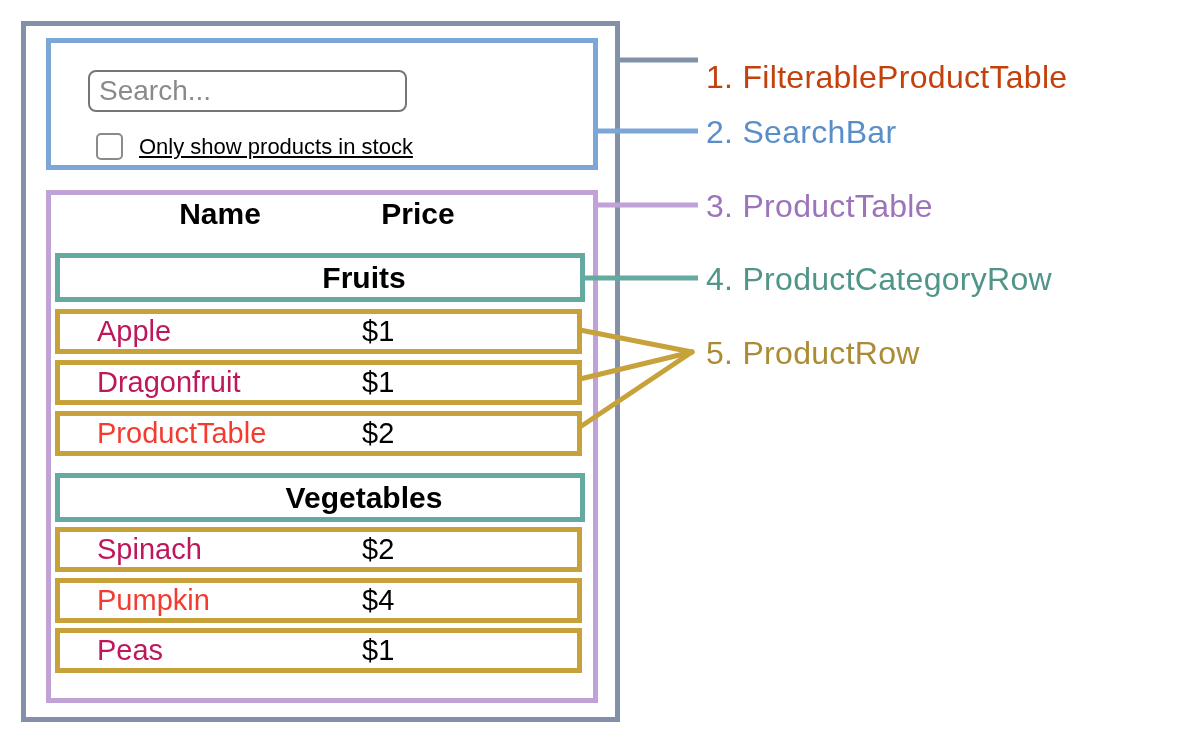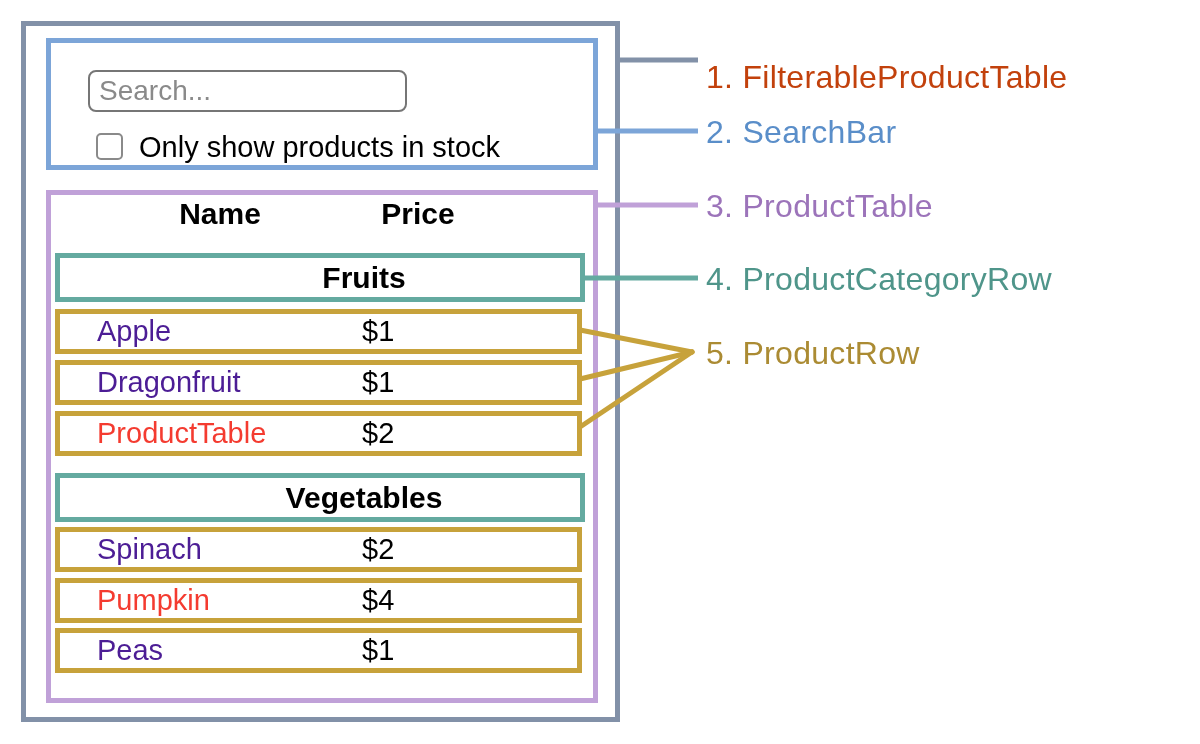--- a/index.html
+++ b/index.html
@@ -29,33 +29,33 @@
     font-family: "Liberation Sans", sans-serif;
     font-size: 28px; color: #333; padding: 0 0 0 9px; outline: none; background: #fff;
   }
   #search-input::placeholder { color: #8a8a8a; }
   #stock-checkbox {
     position: absolute; left: 96px; top: 133px; width: 27px; height: 27px;
     border: 2px solid #8a8a8a; border-radius: 5px; background: #fff;
   }
   #stock-label {
     position: absolute; left: 139px; top: 129px; height: 36px; line-height: 36px;
-    font-size: 29px; color: #000; white-space: nowrap;
+    font-size: 22px; color: #000; white-space: nowrap; text-decoration: underline;
   }
 
   
   .th { position: absolute; top: 197px; height: 34px; line-height: 34px;
         font-size: 30px; font-weight: bold; color: #000; text-align: center; }
   #th-name  { left: 130px; width: 180px; }
   #th-price { left: 328px; width: 180px; }
   .cat-label { position: absolute; left: 0; top: 0; width: 100%; height: 39px;
                line-height: 39px; text-align: center;
                font-size: 30px; font-weight: bold; color: #000; margin-left: 44px; }
   .cname { position: absolute; left: 37px;  top: 0; height: 35px; line-height: 35px;
-           font-size: 29px; color: #4c1d95; white-space: nowrap; }
+           font-size: 29px; color: #be185d; white-space: nowrap; }
   .cprice { position: absolute; left: 302px; top: 0; height: 35px; line-height: 35px;
             font-size: 29px; color: #000; white-space: nowrap; }
   .oos { color: #f43b30; }
 
   
   .legend-label { position: absolute; left: 706px; height: 40px; line-height: 40px;
                   font-size: 32px; letter-spacing: 0.3px; white-space: nowrap; }
   #legend-1 { top: 41px;  color: #c2410c; margin-top: 16px; }
   #legend-2 { top: 112px; color: #5a8ec9; }
   #legend-3 { top: 186px; color: #9c74ba; text-align: center; }

